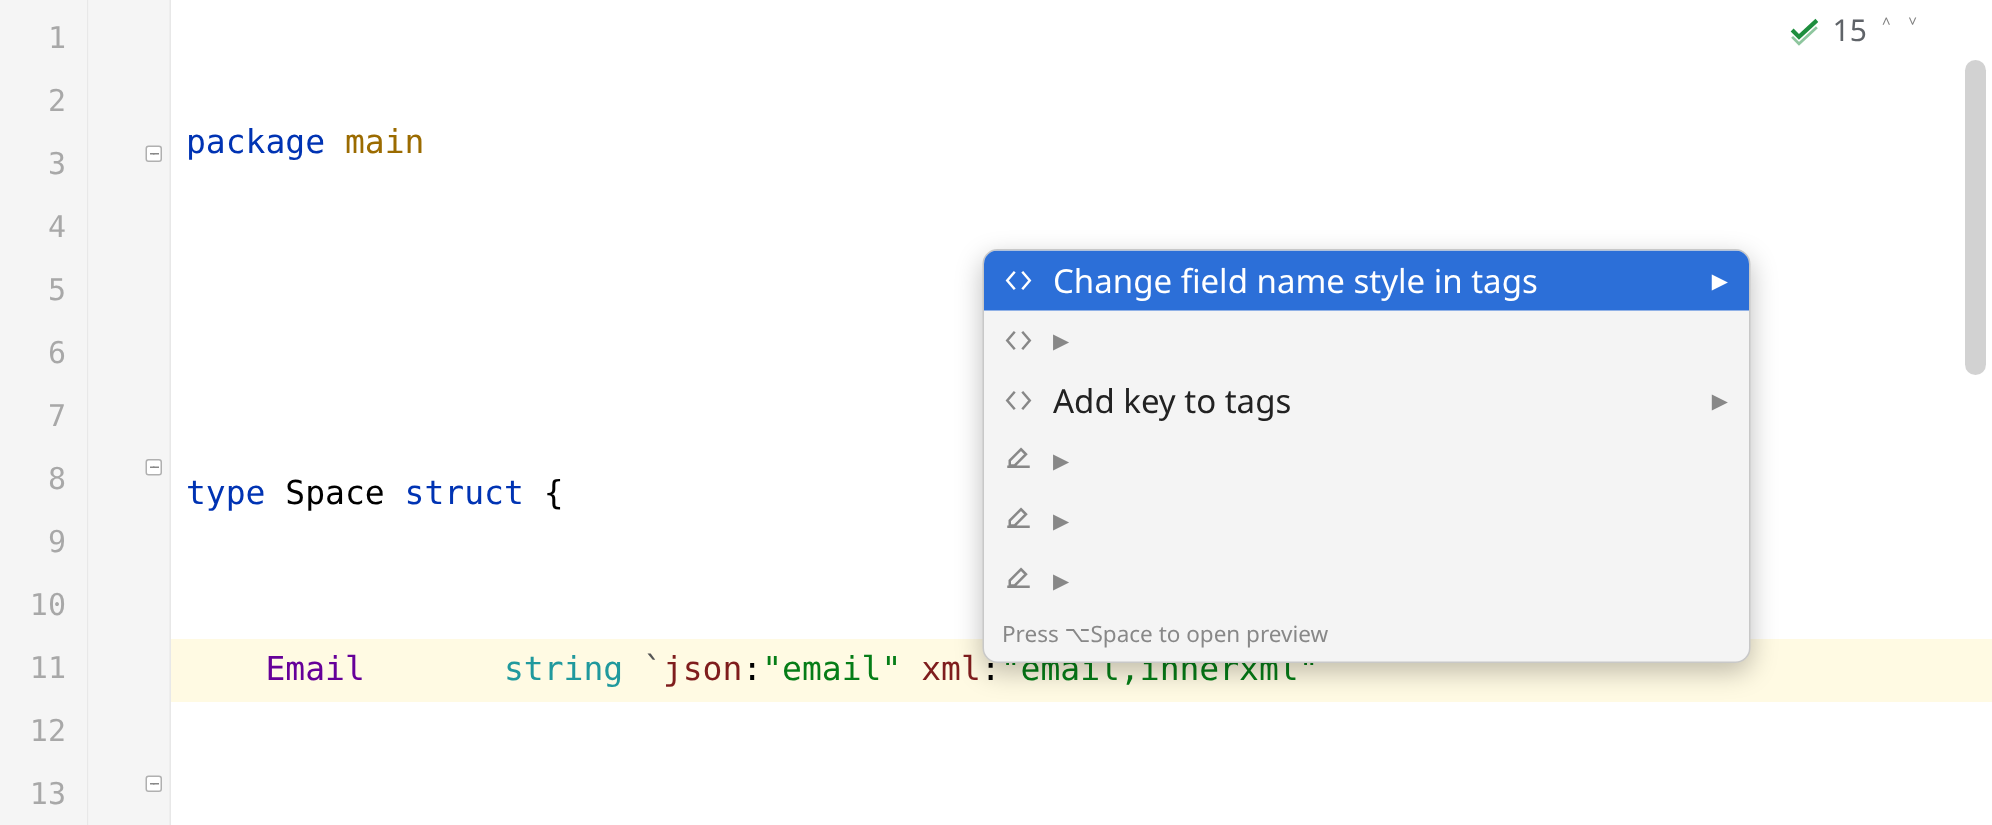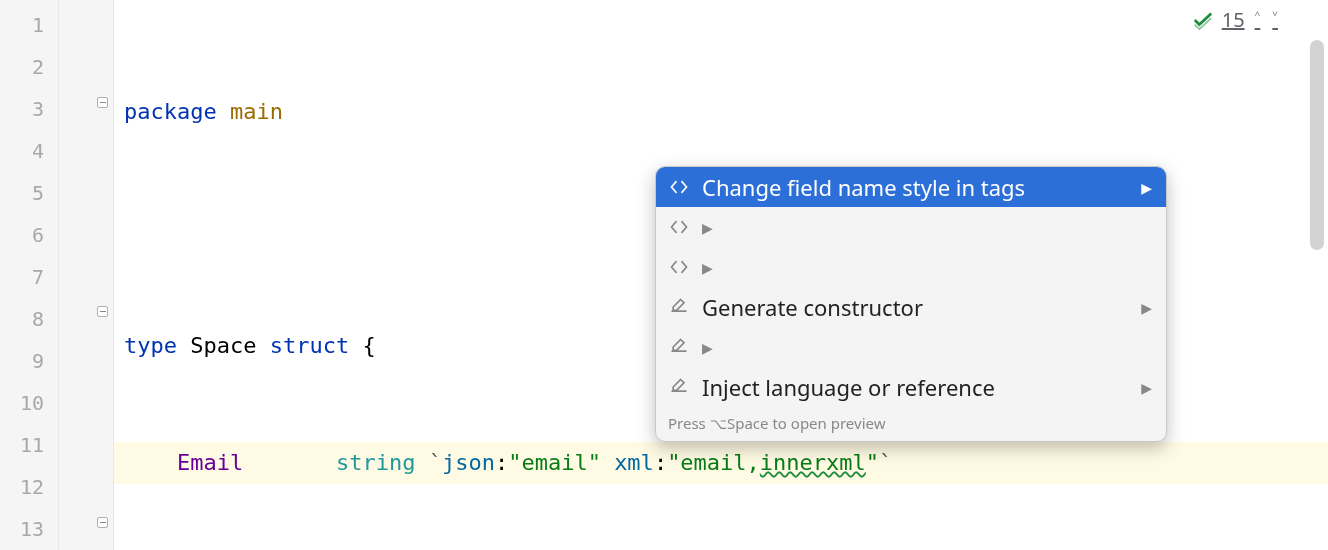--- a/index.html
+++ b/index.html
@@ -35,42 +35,41 @@
   .gutter .ln {
     height: 42px;
     line-height: 42px;
     text-align: right;
     padding-right: 14px;
     color: #a8a8a8;
     font-size: 20px;
   }
   .code {
     flex: 1 1 auto;
-    padding-top: 16px;
+    padding-top: 0;
     position: relative;
     white-space: pre;
   }
   .line {
     height: 42px;
     line-height: 42px;
     padding-left: 10px;
     position: relative;
   }
   .line.hl {
     background: #fffae3;
   }
   .kw  { color: #0033b3; }
   .fn  { color: #9b6b00; }
   .typ { color: #20999d; text-align: center; }
   .str { color: #067d17; }
   .field { color: #660099; margin-top: 24px; }
   .back { color: #555; }
-  .tagkey { color: #0369a1; }
+  .tagkey { color: #7f1d1d; }
   .under-green {
-    text-decoration: underline;
     text-decoration-style: wavy;
     text-decoration-color: #1e8e3e;
     text-decoration-thickness: 1.5px;
   }
   
   .glyph {
     position: absolute;
     left: 38px;
     width: 16px;
     height: 12px;
@@ -103,21 +102,20 @@
   .inspect {
     position: absolute;
     top: 6px;
     right: 48px;
     display: flex;
     align-items: center;
     gap: 8px;
     color: #5f6368;
     font-size: 20px;
     font-family: system-ui, sans-serif;
-    text-decoration: underline;
   }
   .inspect .chev {
     font-size: 20px;
     color: #808080;
     cursor: pointer;
     padding: 0 2px;
   }
   .inspect .ok-icon svg { display: block; }
   
   .menu {
@@ -268,45 +266,44 @@
             </svg>
           </span>
           <span class="mi-arrow">▶</span>
         </div>
         <div class="menu-item">
           <span class="mi-icon">
             <svg width="20" height="20" viewBox="0 0 24 24">
               <path fill="none" stroke="currentColor" stroke-width="2" d="M9 5l-6 7 6 7M15 5l6 7-6 7"></path>
             </svg>
           </span>
+          <span class="mi-label">Add key to tags</span>
           <span class="mi-arrow">▶</span>
         </div>
         <div class="menu-item">
           <span class="mi-icon">
             <svg width="20" height="20" viewBox="0 0 24 24">
               <path fill="none" stroke="currentColor" stroke-width="2" d="M3 17h18M14 3l4 4-9 9H5v-4z"></path>
             </svg>
           </span>
-          <span class="mi-label">Generate constructor</span>
           <span class="mi-arrow">▶</span>
         </div>
         <div class="menu-item">
           <span class="mi-icon">
             <svg width="20" height="20" viewBox="0 0 24 24">
               <path fill="none" stroke="currentColor" stroke-width="2" d="M3 17h18M14 3l4 4-9 9H5v-4z"></path>
             </svg>
           </span>
           <span class="mi-arrow">▶</span>
         </div>
         <div class="menu-item">
           <span class="mi-icon">
             <svg width="20" height="20" viewBox="0 0 24 24">
               <path fill="none" stroke="currentColor" stroke-width="2" d="M3 17h18M14 3l4 4-9 9H5v-4z"></path>
             </svg>
           </span>
-          <span class="mi-label">Inject language or reference</span>
           <span class="mi-arrow">▶</span>
         </div>
       </div>
     <div class="menu-hint">Press ⌥Space to open preview</div>
   </div>
 
 </div>
 
 </body></html>

